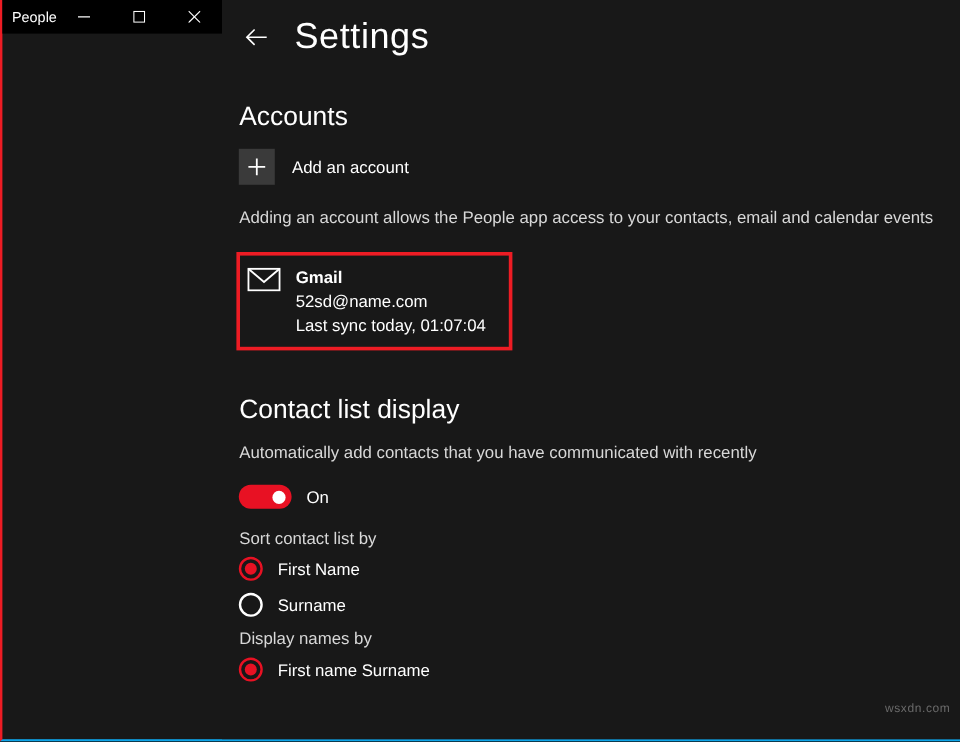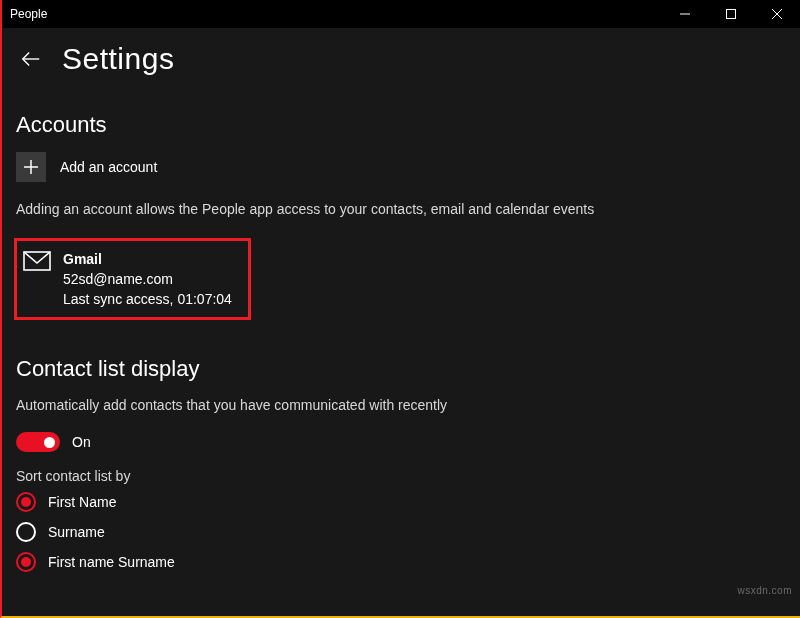--- a/index.html
+++ b/index.html
@@ -7,22 +7,22 @@
   body {
     background: #000;
     font-family: "Segoe UI", Arial, sans-serif;
     color: #fff;
     font-size: 14px;
   }
   .window {
     width: 800px; height: 618px;
     background: #181818;
     border-left: 2px solid #ed1c24;
-    border-bottom: 2px solid #eab308;
-    display: flex; flex-direction: column;
+    border-bottom: 2px solid #0ea5e9;
+    display: flex; flex-direction: row;
     position: relative;
   }
   .titlebar {
     height: 28px;
     background: #000;
     display: flex; align-items: center;
     padding: 0 0 0 8px;
     color: #fff;
     font-size: 12px;
   }
@@ -186,21 +186,21 @@
       <div class="hint">Adding an account allows the People app access to your contacts, email and calendar events</div>
 
       <div class="account-box">
         <svg class="mail-icon" viewBox="0 0 28 20">
           <rect x="1" y="1" width="26" height="18" fill="none" stroke="#fff" stroke-width="1.6"></rect>
           <polyline points="1,1 14,12 27,1" fill="none" stroke="#fff" stroke-width="1.6"></polyline>
         </svg>
         <div class="acct-text">
           <span class="acct-name">Gmail</span>
           <span class="acct-email">52sd@name.com</span>
-          <span class="acct-sync">Last sync access, 01:07:04</span>
+          <span class="acct-sync">Last sync today, 01:07:04</span>
         </div>
       </div>
 
       <div class="section-heading" style="margin-top:26px;">Contact list display</div>
 
       <div class="hint" style="margin-bottom:16px;">Automatically add contacts that you have communicated with recently</div>
       <div class="toggle-row">
         <div class="toggle">
             <div class="knob"></div>
           </div>
@@ -210,20 +210,21 @@
       <div class="field-label">Sort contact list by</div>
       <div class="radio-row">
         <div class="radio selected"></div>
         <span class="radio-label">First Name</span>
       </div>
       <div class="radio-row">
         <div class="radio"></div>
         <span class="radio-label">Surname</span>
       </div>
 
+      <div class="field-label">Display names by</div>
       <div class="radio-row">
         <div class="radio selected"></div>
         <span class="radio-label">First name Surname</span>
       </div>
     </div>
   </div>
 
   <div class="watermark">wsxdn.com</div>
 </div>
 

